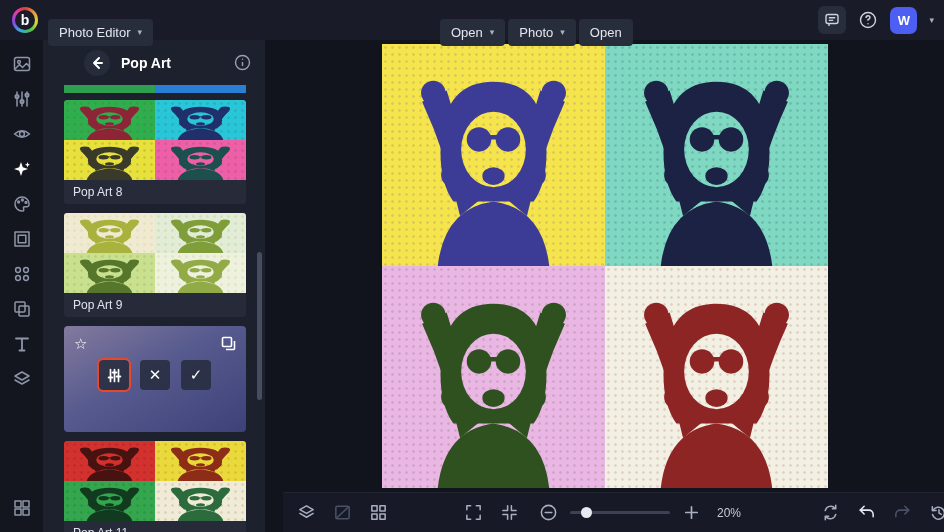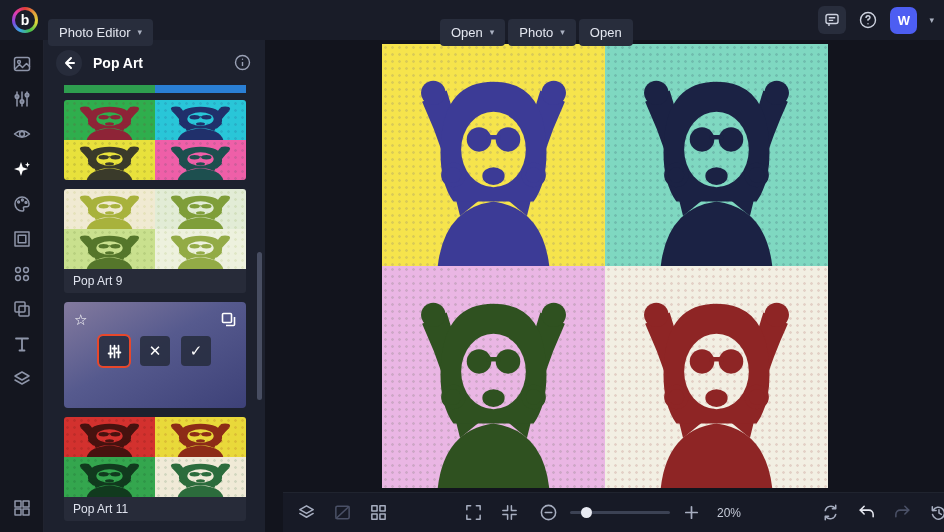--- a/index.html
+++ b/index.html
@@ -30,21 +30,21 @@
   .sidebar { position:absolute; top:40px; left:0; width:44px; bottom:0; background:#14161f;
              border-right:1px solid #20232f; display:flex; flex-direction:column; align-items:center;
              padding-top:14px; gap:15px; }
   .side-icon { width:20px; height:20px; color:#8e95a9; cursor:pointer; display:flex; }
   .side-icon svg { width:20px; height:20px; stroke:currentColor; fill:none; stroke-width:1.5;
                    stroke-linecap:round; stroke-linejoin:round; }
   .side-icon.active { color:#ffffff; }
   .side-icon.bottom { margin-top:auto; margin-bottom:14px; }
 
   
-  .panel { position:absolute; top:40px; left:44px; width:221px; bottom:0; background:#1d212e; }
+  .panel { position:absolute; top:40px; left:44px; width:221px; bottom:0; background:#1d212e;padding-left:28px; }
   .panel-header { height:45px; display:flex; align-items:center; padding:0 14px 0 12px; gap:11px; }
   .back-btn { width:26px; height:26px; border-radius:50%; background:#272c3b; border:none; color:#fff;
               display:flex; align-items:center; justify-content:center; cursor:pointer; }
   .back-btn svg { width:14px; height:14px; stroke:#fff; stroke-width:2; fill:none; stroke-linecap:round; stroke-linejoin:round; }
   .panel-title { color:#fff; font-size:14px; font-weight:bold; }
   .info-btn { margin-left:auto; background:none; border:none; color:#9aa1b5; cursor:pointer; display:flex; }
   .info-btn svg { width:17px; height:17px; stroke:currentColor; fill:none; stroke-width:1.4; }
   .panel-list { position:absolute; top:45px; left:20px; width:182px; bottom:0; overflow:hidden; }
   .sliver { height:8px; display:flex; overflow:hidden; margin-bottom:7px; }
   .sliver div { flex:1; }
@@ -282,20 +282,21 @@
             <svg viewBox="0 0 200 200" preserveAspectRatio="none">
               <use href="#popfig"></use>
             </svg>
           </div>
         <div class="quad" style="--qbg: #ef5fa8; --qfg: #1d4f4f;">
             <svg viewBox="0 0 200 200" preserveAspectRatio="none">
               <use href="#popfig"></use>
             </svg>
           </div>
       </div>
+      <div class="thumb-label">Pop Art 8</div>
     </div>
 
     <div class="thumb-card">
       <div class="thumb-grid">
         <div class="quad" style="--qbg: #f0ead2; --qfg: #a8b23c;">
             <svg viewBox="0 0 200 200" preserveAspectRatio="none">
               <use href="#popfig"></use>
             </svg>
           </div>
         <div class="quad" style="--qbg: #e2ecd6; --qfg: #7f9e39;">

